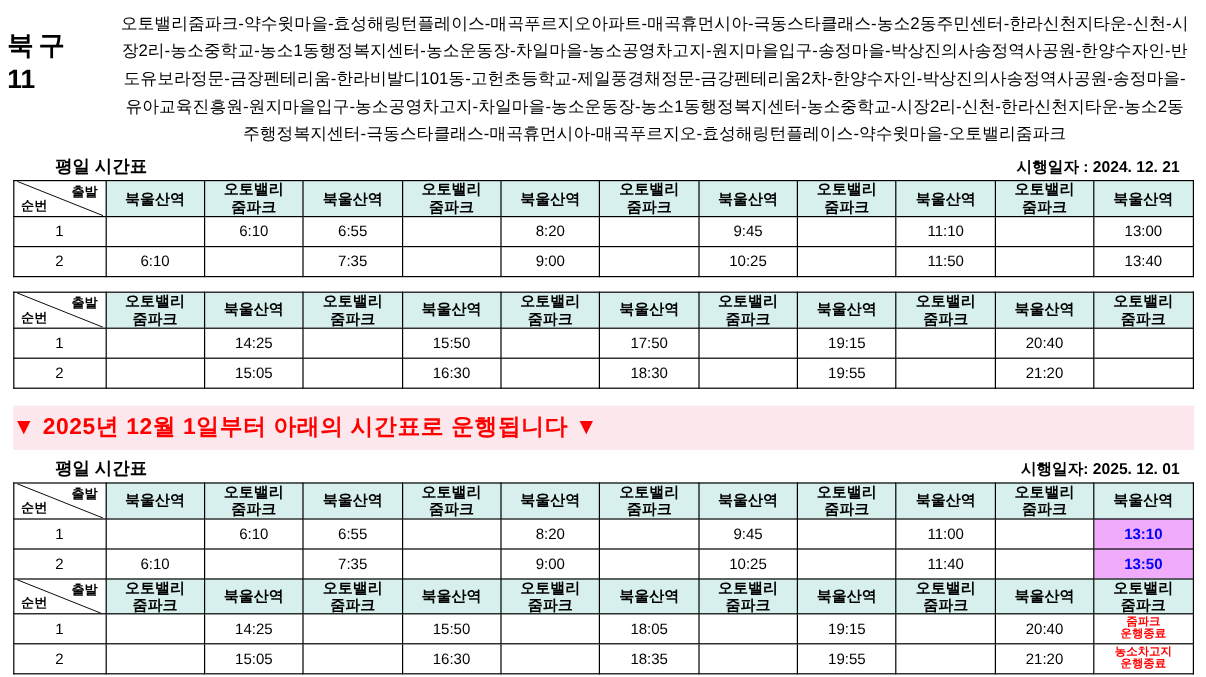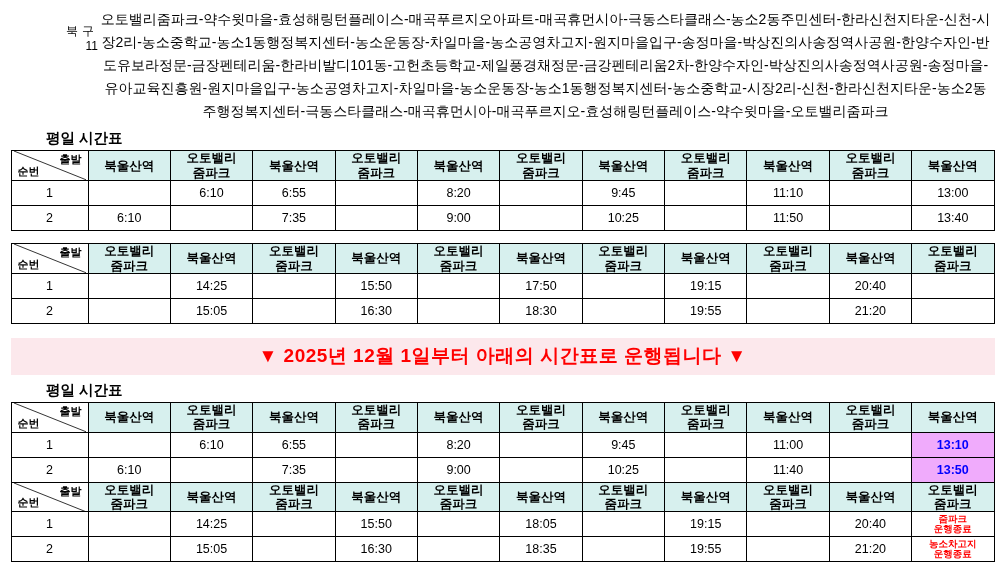--- a/index.html
+++ b/index.html
@@ -23,23 +23,23 @@
 
   
   .header {
     display: flex;
     align-items: flex-start;
     padding: 8px 6px 0 6px;
   }
   .route-badge {
     width: 92px;
     flex: 0 0 92px;
-    text-align: right;
-    font-size: 12px;
-    font-weight: normal;
+    text-align: left;
+    font-size: 22px;
+    font-weight: bold;
     line-height: 1.25;
     padding-top: 16px;
     letter-spacing: 4px;
   }
   .route-badge .num {
     letter-spacing: 0;
   }
   .route-desc {
     flex: 1 1 auto;
     font-size: 14px;
@@ -146,40 +146,41 @@
   .spacer-12 { height: 12px; }
 
   
   .banner {
     width: 984px;
     margin: 14px auto 6px auto;
     background: #fce8ec;
     color: #ff0000;
     font-size: 19px;
     font-weight: bold;
-    text-align: center;
+    text-align: left;
     padding: 5px 0 6px 0;
     letter-spacing: 0.5px;
   }
 </style>
 </head>
 <body>
 
 <div class="page">
 
   <div class="header">
     <div class="route-badge">
       <div>북구</div>
       <div class="num">11</div>
     </div>
     <div class="route-desc">오토밸리줌파크-약수윗마을-효성해링턴플레이스-매곡푸르지오아파트-매곡휴먼시아-극동스타클래스-농소2동주민센터-한라신천지타운-신천-시장2리-농소중학교-농소1동행정복지센터-농소운동장-차일마을-농소공영차고지-원지마을입구-송정마을-박상진의사송정역사공원-한양수자인-반도유보라정문-금장펜테리움-한라비발디101동-고헌초등학교-제일풍경채정문-금강펜테리움2차-한양수자인-박상진의사송정역사공원-송정마을-유아교육진흥원-원지마을입구-농소공영차고지-차일마을-농소운동장-농소1동행정복지센터-농소중학교-시장2리-신천-한라신천지타운-농소2동주행정복지센터-극동스타클래스-매곡휴먼시아-매곡푸르지오-효성해링턴플레이스-약수윗마을-오토밸리줌파크</div>
   </div>
 
   <div class="title-row">
     <div class="sect-title">평일 시간표</div>
+    <div class="eff-date">시행일자 : 2024. 12. 21</div>
   </div>
 
   <table class="tt">
     <tbody id="cur-top">
         <tr>
           <td class="corner">
             <div class="corner-inner">
               <svg class="diag" viewBox="0 0 100 34" preserveAspectRatio="none">
                 <line x1="0" y1="0" x2="100" y2="34" stroke="#000" stroke-width="0.8" vector-effect="non-scaling-stroke"></line>
               </svg>
@@ -284,20 +285,21 @@
           <td class="time">21:20</td>
           <td class="time"></td>
         </tr>
       </tbody>
   </table>
 
   <div class="banner">▼ 2025년 12월 1일부터 아래의 시간표로 운행됩니다 ▼</div>
 
   <div class="title-row">
     <div class="sect-title">평일 시간표</div>
+    <div class="eff-date">시행일자: 2025. 12. 01</div>
   </div>
 
   <table class="tt">
     <tbody id="new-all">
         <tr>
           <td class="corner">
             <div class="corner-inner">
               <svg class="diag" viewBox="0 0 100 34" preserveAspectRatio="none">
                 <line x1="0" y1="0" x2="100" y2="34" stroke="#000" stroke-width="0.8" vector-effect="non-scaling-stroke"></line>
               </svg>

